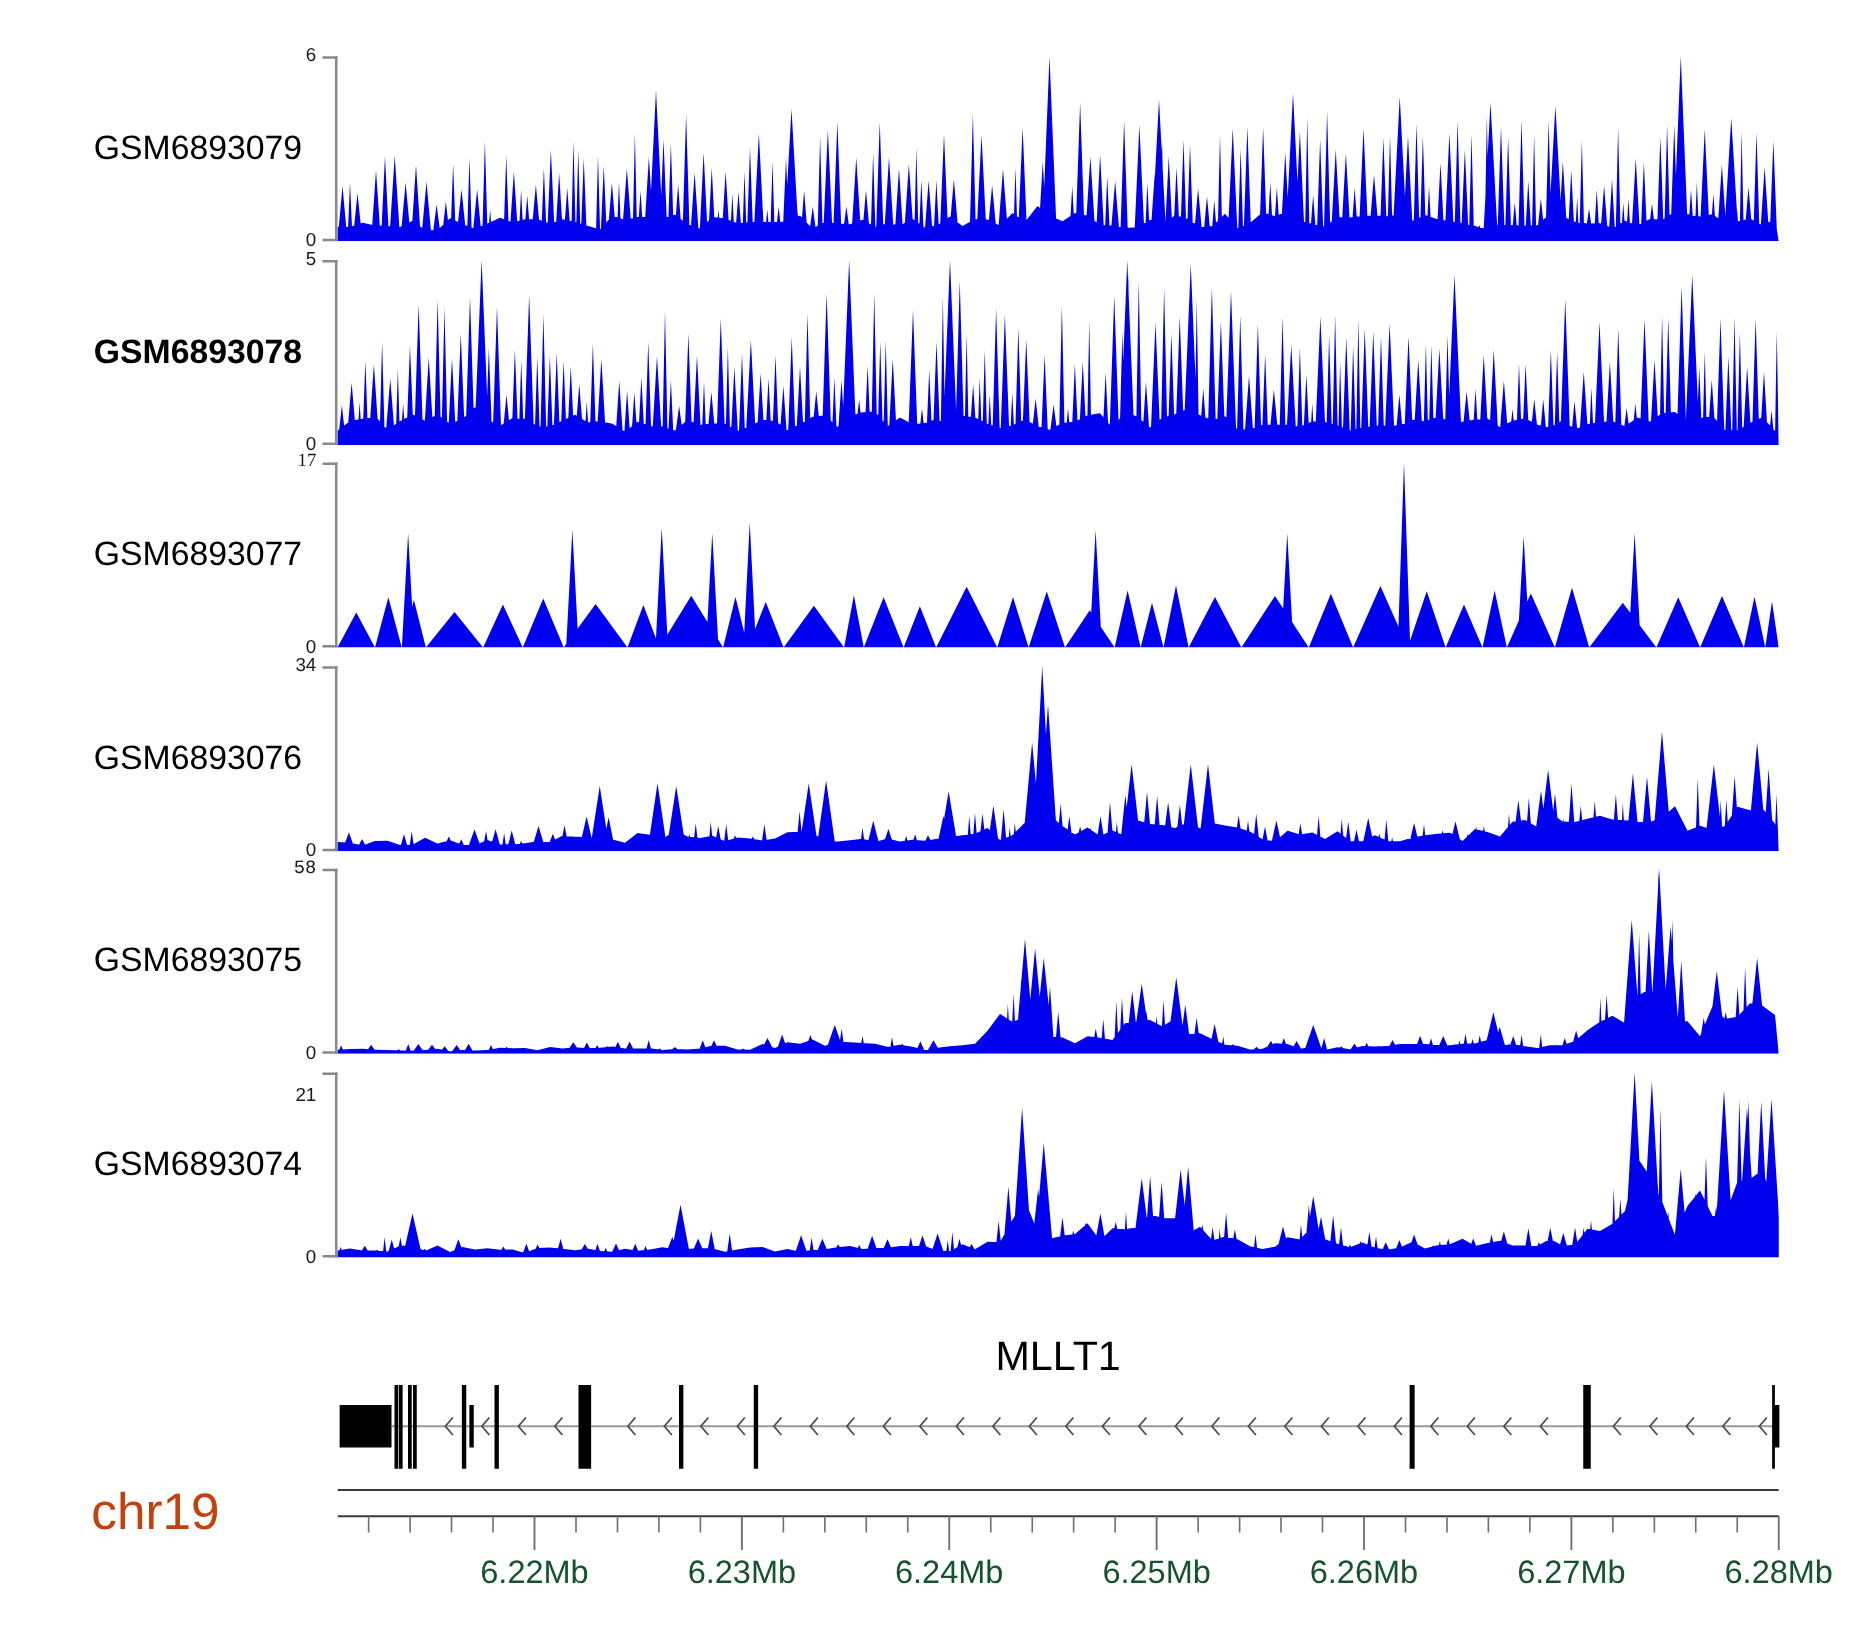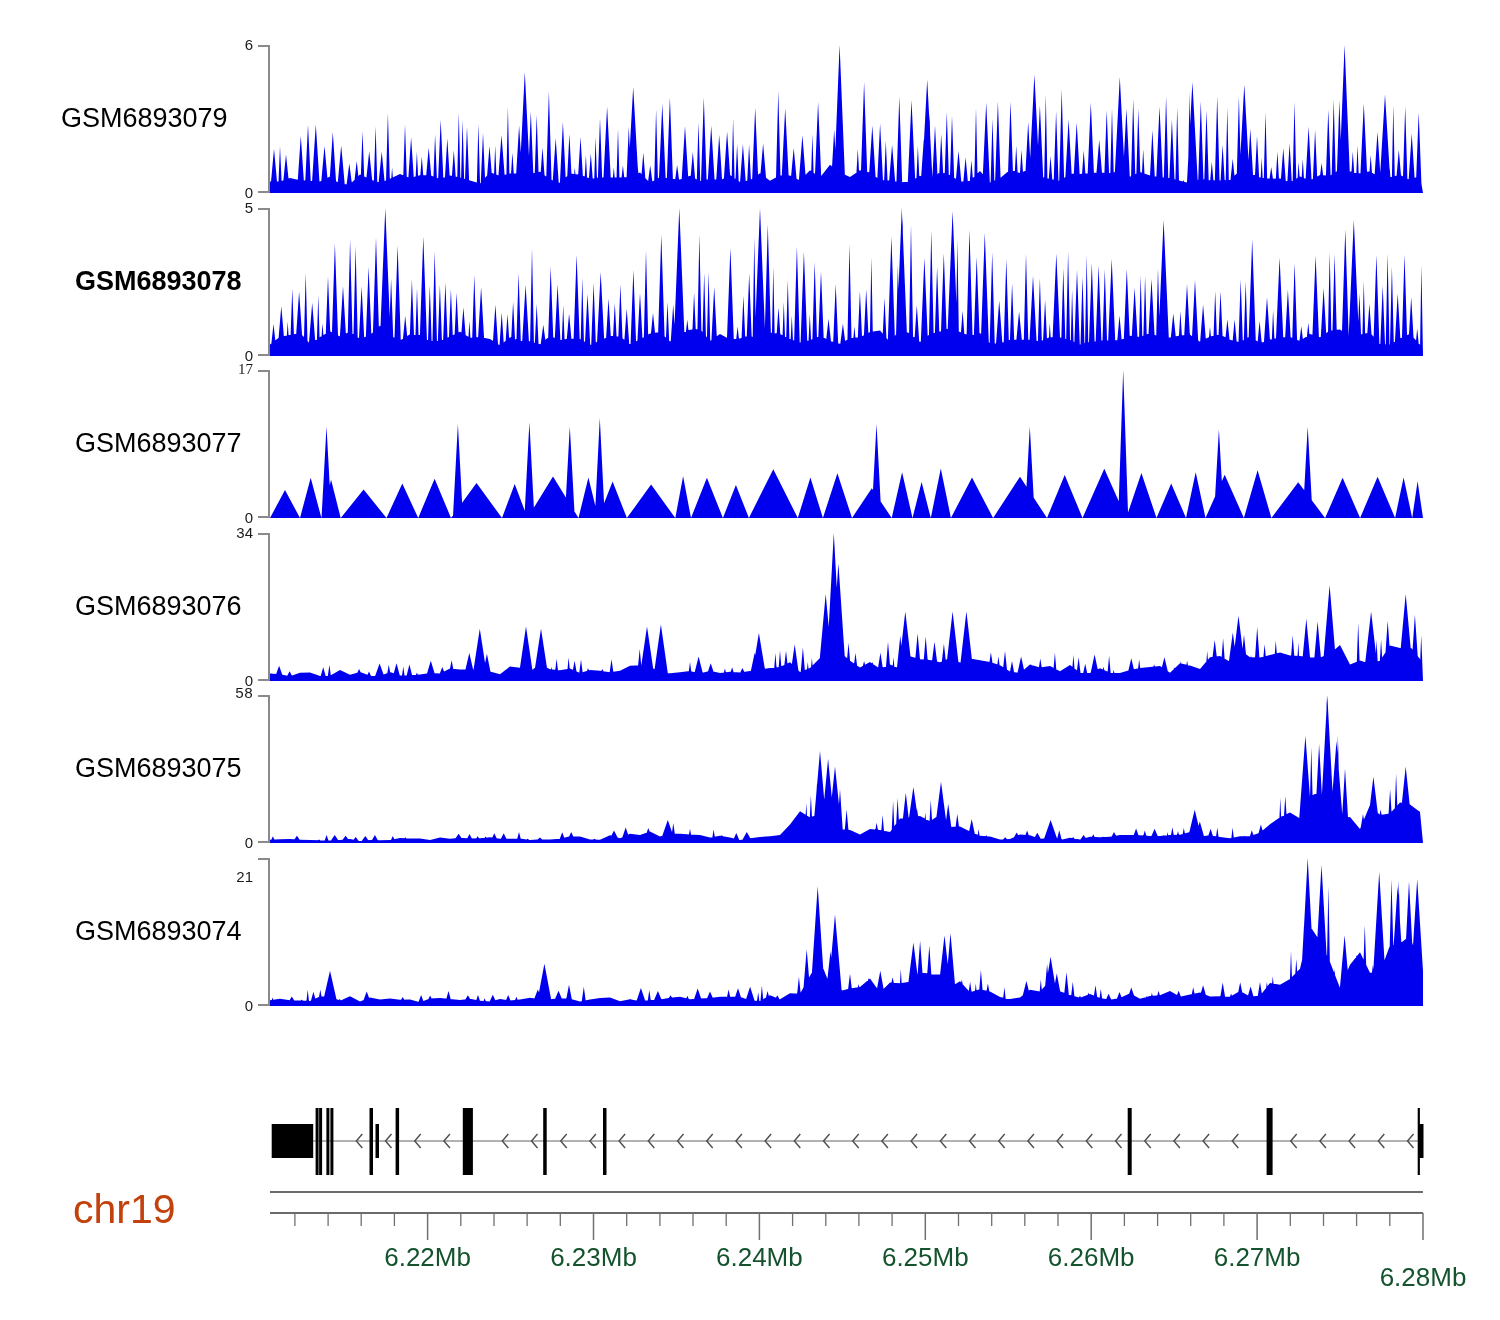--- a/index.html
+++ b/index.html
@@ -12,22 +12,23 @@
            border-bottom:2px solid #8a8a8a;}
   .genetitle{width:1153px;text-align:center;font-size:33px;color:#000;}
   .chrlabel{font-size:41px;color:#c2410c;}
   .ticklabel{width:110px;text-align:center;font-size:26px;color:#14532d;}
   svg{display:block;}
 </style>
 </head>
 <body>
 
 <div class="page" id="page">
+  <div class="abs genetitle" style="left:270px;top:1066px;">MLLT1</div>
   <div class="abs chrlabel" style="left:73px;top:1186px;">chr19</div>
-<div class="abs tlabel" style="left: 61px; top: 103px; text-align: center;">GSM6893079</div>
+<div class="abs tlabel" style="left: 75px; top: 103px; text-align: center;">GSM6893079</div>
     <div class="abs bracket" style="left: 258px; top: 45px; width: 12px; height: 148px;"></div>
     <div class="abs ynum" style="left: 205px; top: 36px;">6</div>
     <div class="abs ynum" style="left: 205px; top: 184px;">0</div>
     <svg width="1153" height="148" viewBox="0 0 1153 148" style="position:absolute;left:270px;top:45px;">
       <path d="M0.0,148 L4.0,103.8 L8.0,148 Z M8.0,148 L10.0,100.9 L12.1,148 Z M12.1,148 L16.0,109.5 L20.0,148 Z M20.0,148 L23.5,139.1 L26.9,148 Z M26.9,148 L30.8,91.1 L34.7,148 Z M34.7,148 L38.0,79.8 L41.3,148 Z M41.3,148 L45.8,79.5 L50.2,148 Z M50.2,148 L54.5,101.0 L58.8,148 Z M58.8,148 L62.8,86.9 L66.8,148 Z M66.8,148 L71.2,100.4 L75.5,148 Z M75.5,148 L79.3,118.6 L83.1,148 Z M83.1,148 L86.7,116.1 L90.2,148 Z M90.2,148 L92.5,86.1 L94.8,148 Z M94.8,148 L99.2,106.3 L103.5,148 Z M103.5,148 L105.6,81.2 L107.6,148 Z M107.6,148 L111.7,106.5 L115.7,148 Z M115.7,148 L117.9,68.0 L120.2,148 Z M120.2,148 L122.1,122.6 L124.0,148 Z M124.0,148 L128.4,142.4 L132.7,148 Z M132.7,148 L135.0,79.2 L137.3,148 Z M137.3,148 L141.1,92.2 L144.8,148 Z M144.8,148 L146.9,106.7 L148.9,148 Z M148.9,148 L151.8,111.4 L154.6,148 Z M154.6,148 L158.7,102.7 L162.8,148 Z M162.8,148 L165.1,89.4 L167.5,148 Z M167.5,148 L170.7,74.7 L174.0,148 Z M174.0,148 L177.3,93.3 L180.7,148 Z M180.7,148 L183.8,105.3 L186.9,148 Z M186.9,148 L188.8,67.5 L190.7,148 Z M190.7,148 L192.6,74.7 L194.5,148 Z M194.5,148 L197.0,81.6 L199.6,148 Z M199.6,148 L203.1,144.0 L206.6,148 Z M206.6,148 L208.4,79.1 L210.3,148 Z M210.3,148 L213.0,87.7 L215.7,148 Z M215.7,148 L219.5,101.0 L223.3,148 Z M223.3,148 L225.2,100.3 L227.1,148 Z M227.1,148 L231.5,89.9 L236.0,148 Z M236.0,148 L237.9,61.8 L239.8,148 Z M239.8,148 L242.4,107.6 L245.0,148 Z M245.0,148 L249.1,80.4 L253.3,148 Z M253.3,148 L255.4,73.7 L257.5,148 Z M257.5,148 L260.8,66.4 L264.1,148 Z M264.1,148 L266.7,69.7 L269.2,148 Z M269.2,148 L272.5,102.5 L275.8,148 Z M275.8,148 L278.9,46.3 L281.9,148 Z M281.9,148 L285.7,93.1 L289.4,148 Z M289.4,148 L292.9,77.0 L296.4,148 Z M296.4,148 L299.4,89.1 L302.4,148 Z M302.4,148 L304.8,122.8 L307.1,148 Z M307.1,148 L310.5,91.9 L313.9,148 Z M313.9,148 L315.9,110.1 L317.8,148 Z M317.8,148 L320.8,108.6 L323.8,148 Z M323.8,148 L325.6,91.9 L327.4,148 Z M327.4,148 L330.0,72.9 L332.7,148 Z M332.7,148 L337.1,61.6 L341.5,148 Z M341.5,148 L343.8,122.5 L346.1,148 Z M346.1,148 L348.0,83.9 L349.9,148 Z M349.9,148 L352.9,120.3 L355.9,148 Z M355.9,148 L358.8,81.7 L361.7,148 Z M361.7,148 L365.9,100.8 L370.1,148 Z M370.1,148 L373.3,107.4 L376.5,148 Z M376.5,148 L380.2,120.4 L383.9,148 Z M383.9,148 L386.1,64.2 L388.3,148 Z M388.3,148 L392.3,58.8 L396.3,148 Z M396.3,148 L399.9,52.3 L403.4,148 Z M403.4,148 L407.1,120.1 L410.8,148 Z M410.8,148 L415.0,81.0 L419.2,148 Z M419.2,148 L422.8,107.1 L426.4,148 Z M426.4,148 L428.5,77.2 L430.6,148 Z M430.6,148 L433.8,52.5 L437.0,148 Z M437.0,148 L441.2,80.8 L445.4,148 Z M445.4,148 L449.2,89.7 L452.9,148 Z M452.9,148 L457.1,86.4 L461.3,148 Z M461.3,148 L463.1,73.3 L464.9,148 Z M464.9,148 L467.1,98.7 L469.2,148 Z M469.2,148 L472.9,99.3 L476.6,148 Z M476.6,148 L479.1,99.4 L481.6,148 Z M481.6,148 L485.2,62.4 L488.8,148 Z M488.8,148 L493.1,98.4 L497.3,148 Z M497.3,148 L501.5,135.7 L505.6,148 Z M505.6,148 L508.3,46.0 L510.9,148 Z M510.9,148 L515.2,63.1 L519.5,148 Z M519.5,148 L523.7,103.1 L527.9,148 Z M527.9,148 L532.4,90.3 L536.9,148 Z M536.9,148 L538.7,139.1 L540.5,148 Z M540.5,148 L542.4,89.1 L544.2,148 Z M544.2,148 L548.1,56.9 L551.9,148 Z M551.9,148 L556.2,142.5 L560.5,148 Z M560.5,148 L564.2,84.4 L567.8,148 Z M567.8,148 L569.6,132.1 L571.4,148 Z M571.4,148 L575.3,137.0 L579.1,148 Z M579.1,148 L582.2,137.2 L585.3,148 Z M585.3,148 L587.8,103.8 L590.2,148 Z M590.2,148 L594.1,36.9 L597.9,148 Z M597.9,148 L602.3,80.4 L606.6,148 Z M606.6,148 L610.1,78.6 L613.6,148 Z M613.6,148 L615.8,96.0 L618.1,148 Z M618.1,148 L622.1,99.7 L626.1,148 Z M626.1,148 L629.3,51.5 L632.5,148 Z M632.5,148 L634.9,141.7 L637.3,148 Z M637.3,148 L641.5,54.9 L645.8,148 Z M645.8,148 L647.9,101.0 L650.0,148 Z M650.0,148 L653.8,94.0 L657.6,148 Z M657.6,148 L659.6,68.6 L661.6,148 Z M661.6,148 L665.0,80.2 L668.4,148 Z M668.4,148 L671.2,89.0 L674.1,148 Z M674.1,148 L676.8,67.0 L679.4,148 Z M679.4,148 L682.0,70.7 L684.7,148 Z M684.7,148 L688.5,105.8 L692.3,148 Z M692.3,148 L695.6,112.2 L698.9,148 Z M698.9,148 L701.4,115.2 L704.0,148 Z M704.0,148 L706.0,62.9 L707.9,148 Z M707.9,148 L710.0,133.7 L712.0,148 Z M712.0,148 L716.2,57.6 L720.3,148 Z M720.3,148 L722.5,73.7 L724.7,148 Z M724.7,148 L727.9,56.3 L731.1,148 Z M731.1,148 L734.2,138.3 L737.3,148 Z M737.3,148 L740.5,56.8 L743.7,148 Z M743.7,148 L746.2,100.7 L748.7,148 Z M748.7,148 L751.5,104.8 L754.3,148 Z M754.3,148 L758.2,77.0 L762.1,148 Z M762.1,148 L764.0,116.8 L765.8,148 Z M765.8,148 L769.9,60.4 L773.9,148 Z M773.9,148 L775.8,48.9 L777.7,148 Z M777.7,148 L780.5,110.9 L783.3,148 Z M783.3,148 L786.1,66.3 L788.9,148 Z M788.9,148 L791.7,44.3 L794.5,148 Z M794.5,148 L798.6,74.6 L802.7,148 Z M802.7,148 L806.7,77.6 L810.7,148 Z M810.7,148 L813.7,105.2 L816.8,148 Z M816.8,148 L820.8,57.6 L824.8,148 Z M824.8,148 L829.2,94.7 L833.7,148 Z M833.7,148 L836.7,65.3 L839.8,148 Z M839.8,148 L842.0,63.3 L844.2,148 Z M844.2,148 L848.2,93.5 L852.1,148 Z M852.1,148 L856.4,63.7 L860.6,148 Z M860.6,148 L863.2,53.7 L865.8,148 Z M865.8,148 L868.3,63.5 L870.9,148 Z M870.9,148 L873.2,104.3 L875.5,148 Z M875.5,148 L877.3,137.3 L879.1,148 Z M879.1,148 L882.4,85.1 L885.6,148 Z M885.6,148 L889.5,61.5 L893.4,148 Z M893.4,148 L896.1,51.5 L898.7,148 Z M898.7,148 L901.9,74.8 L905.1,148 Z M905.1,148 L907.2,62.2 L909.3,148 Z M909.3,148 L913.5,135.0 L917.7,148 Z M917.7,148 L919.5,47.2 L921.3,148 Z M921.3,148 L924.5,133.1 L927.8,148 Z M927.8,148 L930.8,56.1 L933.9,148 Z M933.9,148 L936.5,64.9 L939.1,148 Z M939.1,148 L941.8,116.8 L944.5,148 Z M944.5,148 L947.2,51.0 L949.9,148 Z M949.9,148 L952.6,99.7 L955.4,148 Z M955.4,148 L957.3,62.6 L959.1,148 Z M959.1,148 L962.7,113.7 L966.3,148 Z M966.3,148 L968.9,51.5 L971.4,148 Z M971.4,148 L974.0,87.9 L976.6,148 Z M976.6,148 L980.3,83.7 L984.1,148 Z M984.1,148 L987.0,91.1 L989.9,148 Z M989.9,148 L991.7,112.8 L993.4,148 Z M993.4,148 L995.5,67.3 L997.5,148 Z M997.5,148 L1001.2,122.0 L1005.0,148 Z M1005.0,148 L1007.4,106.6 L1009.8,148 Z M1009.8,148 L1013.3,103.3 L1016.7,148 Z M1016.7,148 L1019.6,98.2 L1022.4,148 Z M1022.4,148 L1024.5,57.1 L1026.6,148 Z M1026.6,148 L1028.6,117.2 L1030.7,148 Z M1030.7,148 L1032.8,114.0 L1034.8,148 Z M1034.8,148 L1038.6,81.7 L1042.3,148 Z M1042.3,148 L1045.1,84.7 L1047.9,148 Z M1047.9,148 L1051.6,117.9 L1055.3,148 Z M1055.3,148 L1058.3,64.6 L1061.2,148 Z M1061.2,148 L1063.7,54.5 L1066.2,148 Z M1066.2,148 L1069.4,55.2 L1072.5,148 Z M1072.5,148 L1076.3,63.4 L1080.1,148 Z M1080.1,148 L1082.8,106.5 L1085.5,148 Z M1085.5,148 L1087.5,100.6 L1089.5,148 Z M1089.5,148 L1093.8,58.4 L1098.0,148 Z M1098.0,148 L1100.7,110.1 L1103.4,148 Z M1103.4,148 L1107.5,86.8 L1111.6,148 Z M1111.6,148 L1114.7,83.1 L1117.8,148 Z M1117.8,148 L1119.7,123.1 L1121.6,148 Z M1121.6,148 L1123.3,60.1 L1125.1,148 Z M1125.1,148 L1128.8,104.7 L1132.5,148 Z M1132.5,148 L1135.2,61.2 L1137.8,148 Z M1137.8,148 L1141.7,88.5 L1145.6,148 Z M1145.6,148 L1148.7,67.6 L1151.8,148 Z M0,148 L0,136.6 L10,136.5 L20,133.1 L30,135.3 L40,135.7 L50,136.6 L60,131.5 L70,139.0 L80,139.2 L90,129.5 L100,134.2 L110,138.0 L120,133.8 L130,129.1 L140,132.9 L150,130.3 L160,130.3 L170,134.0 L180,130.4 L190,132.6 L200,135.6 L210,138.6 L220,127.3 L230,130.9 L240,128.6 L250,128.6 L260,128.9 L270,126.7 L280,134.4 L290,137.7 L300,128.5 L310,129.8 L320,133.5 L330,132.6 L340,132.4 L350,132.5 L360,132.0 L370,127.4 L380,138.0 L390,132.1 L400,133.8 L410,134.4 L420,130.7 L430,136.3 L440,133.6 L450,135.4 L460,129.9 L470,137.1 L480,135.2 L490,128.2 L500,135.8 L510,130.2 L520,130.6 L530,135.5 L540,125.3 L550,132.6 L560,119.8 L570,127.6 L580,132.0 L590,125.3 L600,127.6 L610,135.0 L620,135.4 L630,137.3 L640,136.7 L650,130.7 L660,135.7 L670,126.9 L680,130.0 L690,136.5 L700,135.7 L710,125.9 L720,137.6 L730,133.3 L740,124.7 L750,128.0 L760,124.0 L770,131.5 L780,133.9 L790,136.1 L800,128.5 L810,129.0 L820,127.8 L830,127.4 L840,128.0 L850,126.3 L860,131.5 L870,126.9 L880,130.4 L890,131.9 L900,133.1 L910,135.7 L920,138.3 L930,133.9 L940,135.2 L950,135.6 L960,135.1 L970,125.6 L980,127.9 L990,132.4 L1000,133.7 L1010,133.5 L1020,137.3 L1030,131.5 L1040,135.4 L1050,130.1 L1060,130.8 L1070,124.2 L1080,126.4 L1090,128.2 L1100,126.3 L1110,133.3 L1120,132.2 L1130,129.8 L1140,135.3 L1150,130.2 L1153,148 Z M248.8,148 L254.8,27.1 L260.8,148 Z M357.2,148 L363.2,41.9 L369.2,148 Z M563.6,148 L569.6,0.0 L575.6,148 Z M651.2,148 L657.2,34.5 L663.2,148 Z M758.4,148 L764.4,29.6 L770.4,148 Z M843.8,148 L849.8,32.1 L855.8,148 Z M916.4,148 L922.4,37.0 L928.4,148 Z M968.3,148 L974.3,39.5 L980.3,148 Z M1068.6,148 L1074.6,0.0 L1080.6,148 Z M1109.0,148 L1115.0,49.3 L1121.0,148 Z " fill="#0000EE" stroke="none"></path>
     </svg>
     <div class="abs tlabel" style="left: 75px; top: 265.5px; font-weight: bold;">GSM6893078</div>
     <div class="abs bracket" style="left: 258px; top: 207.5px; width: 12px; height: 148px;"></div>
     <div class="abs ynum" style="left: 205px; top: 198.5px;">5</div>
     <div class="abs ynum" style="left: 205px; top: 346.5px;">0</div>
@@ -153,14 +154,14 @@
       <line x1="821.2" y1="28" x2="821.2" y2="55" stroke="#707070" stroke-width="1.5"></line>
       <line x1="987.1" y1="28" x2="987.1" y2="55" stroke="#707070" stroke-width="1.5"></line>
       <line x1="1153.0" y1="28" x2="1153.0" y2="55" stroke="#707070" stroke-width="1.5"></line>
     </svg>
     <div class="abs ticklabel" style="left: 372.604px; top: 1242px;">6.22Mb</div>
     <div class="abs ticklabel" style="left: 538.504px; top: 1242px;">6.23Mb</div>
     <div class="abs ticklabel" style="left: 704.403px; top: 1242px;">6.24Mb</div>
     <div class="abs ticklabel" style="left: 870.302px; top: 1242px;">6.25Mb</div>
     <div class="abs ticklabel" style="left: 1036.2px; top: 1242px;">6.26Mb</div>
     <div class="abs ticklabel" style="left: 1202.1px; top: 1242px;">6.27Mb</div>
-    <div class="abs ticklabel" style="left: 1368px; top: 1242px; margin-top: 20px;">6.28Mb</div>
+    <div class="abs ticklabel" style="left: 1368px; top: 1242px;">6.28Mb</div>
   </div>
 
 </body></html>

